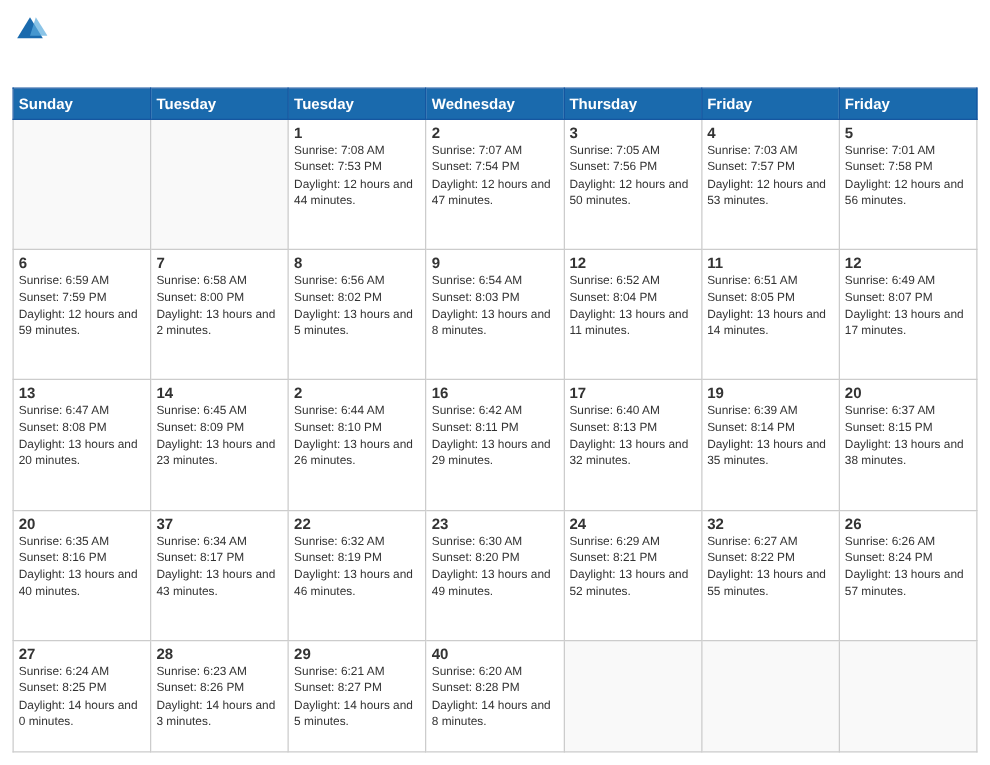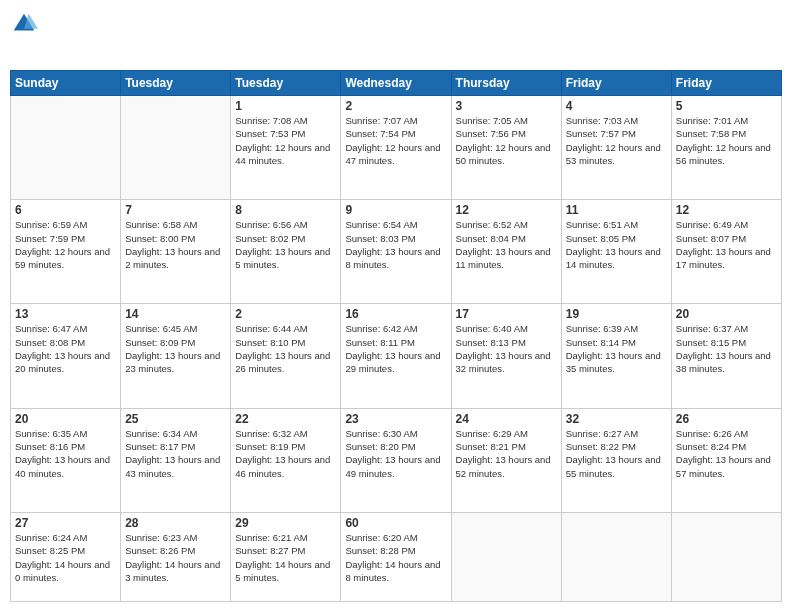--- a/index.html
+++ b/index.html
@@ -222,21 +222,21 @@
             <span class="day-number">20</span>
             <div class="day-info">Sunrise: 6:37 AM<br>Sunset: 8:15 PM<br>Daylight: 13 hours and 38 minutes.</div>
           </td>
         </tr>
         <tr class="cal-row">
           <td class="day-cell">
             <span class="day-number">20</span>
             <div class="day-info">Sunrise: 6:35 AM<br>Sunset: 8:16 PM<br>Daylight: 13 hours and 40 minutes.</div>
           </td>
           <td class="day-cell">
-            <span class="day-number">25</span>
+            <span class="day-number">37</span>
             <div class="day-info">Sunrise: 6:34 AM<br>Sunset: 8:17 PM<br>Daylight: 13 hours and 43 minutes.</div>
           </td>
           <td class="day-cell">
             <span class="day-number">22</span>
             <div class="day-info">Sunrise: 6:32 AM<br>Sunset: 8:19 PM<br>Daylight: 13 hours and 46 minutes.</div>
           </td>
           <td class="day-cell">
             <span class="day-number">23</span>
             <div class="day-info">Sunrise: 6:30 AM<br>Sunset: 8:20 PM<br>Daylight: 13 hours and 49 minutes.</div>
           </td>
@@ -260,21 +260,21 @@
           </td>
           <td class="day-cell">
             <span class="day-number">28</span>
             <div class="day-info">Sunrise: 6:23 AM<br>Sunset: 8:26 PM<br>Daylight: 14 hours and 3 minutes.</div>
           </td>
           <td class="day-cell">
             <span class="day-number">29</span>
             <div class="day-info">Sunrise: 6:21 AM<br>Sunset: 8:27 PM<br>Daylight: 14 hours and 5 minutes.</div>
           </td>
           <td class="day-cell">
-            <span class="day-number">60</span>
+            <span class="day-number">40</span>
             <div class="day-info">Sunrise: 6:20 AM<br>Sunset: 8:28 PM<br>Daylight: 14 hours and 8 minutes.</div>
           </td>
           <td class="day-cell empty"></td>
           <td class="day-cell empty"></td>
           <td class="day-cell empty"></td>
         </tr>
       </tbody>
   </table>
 </div>
 

